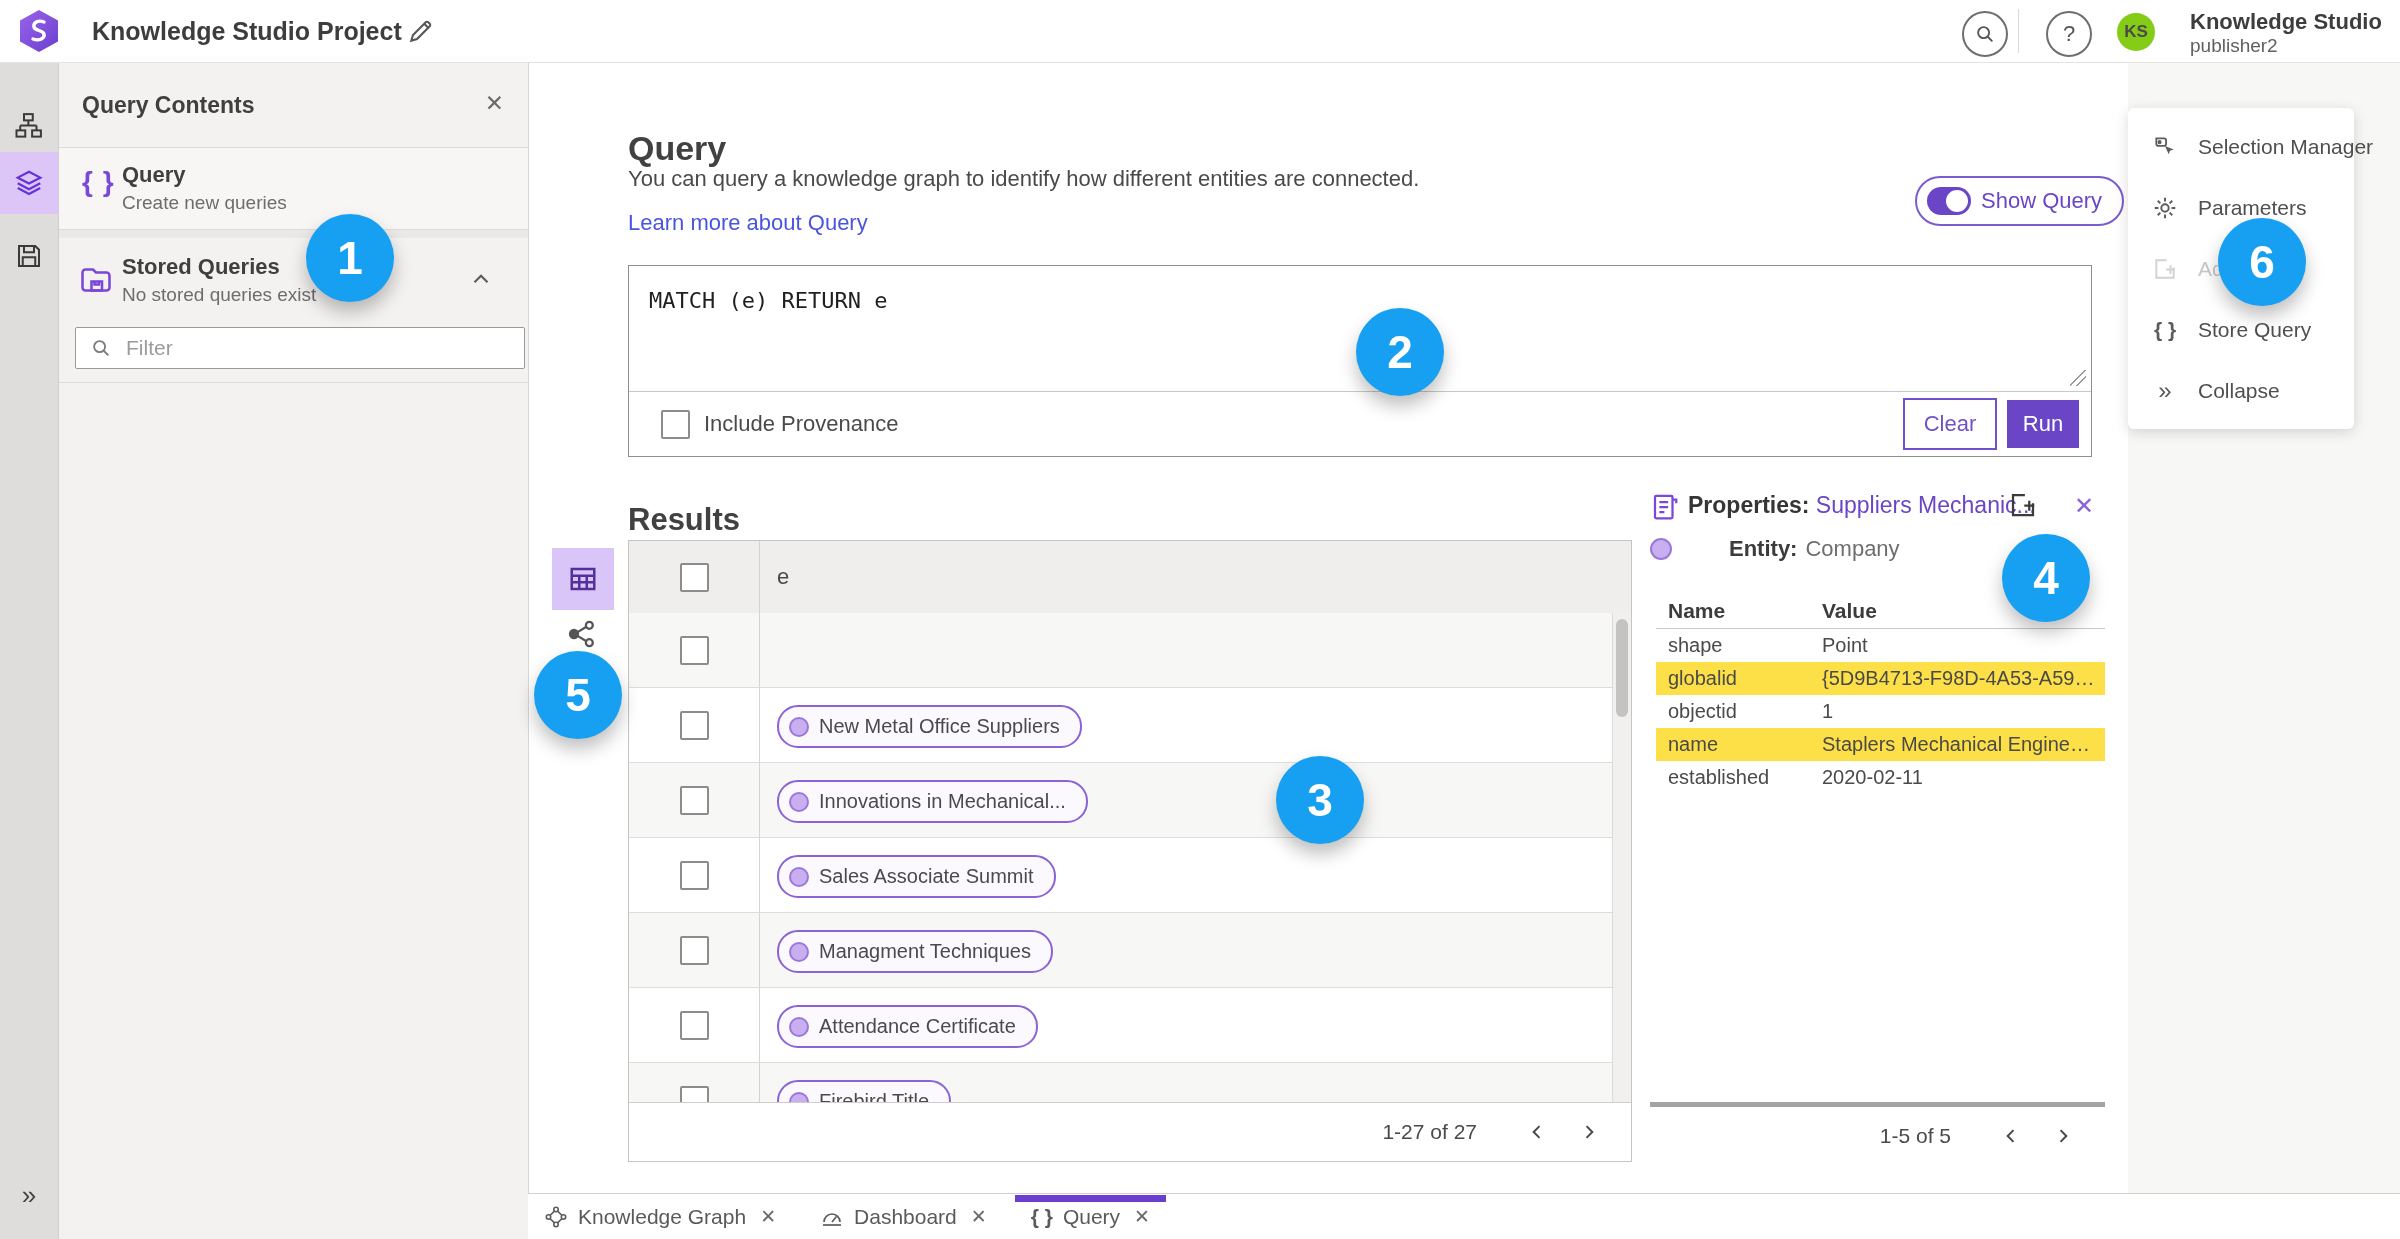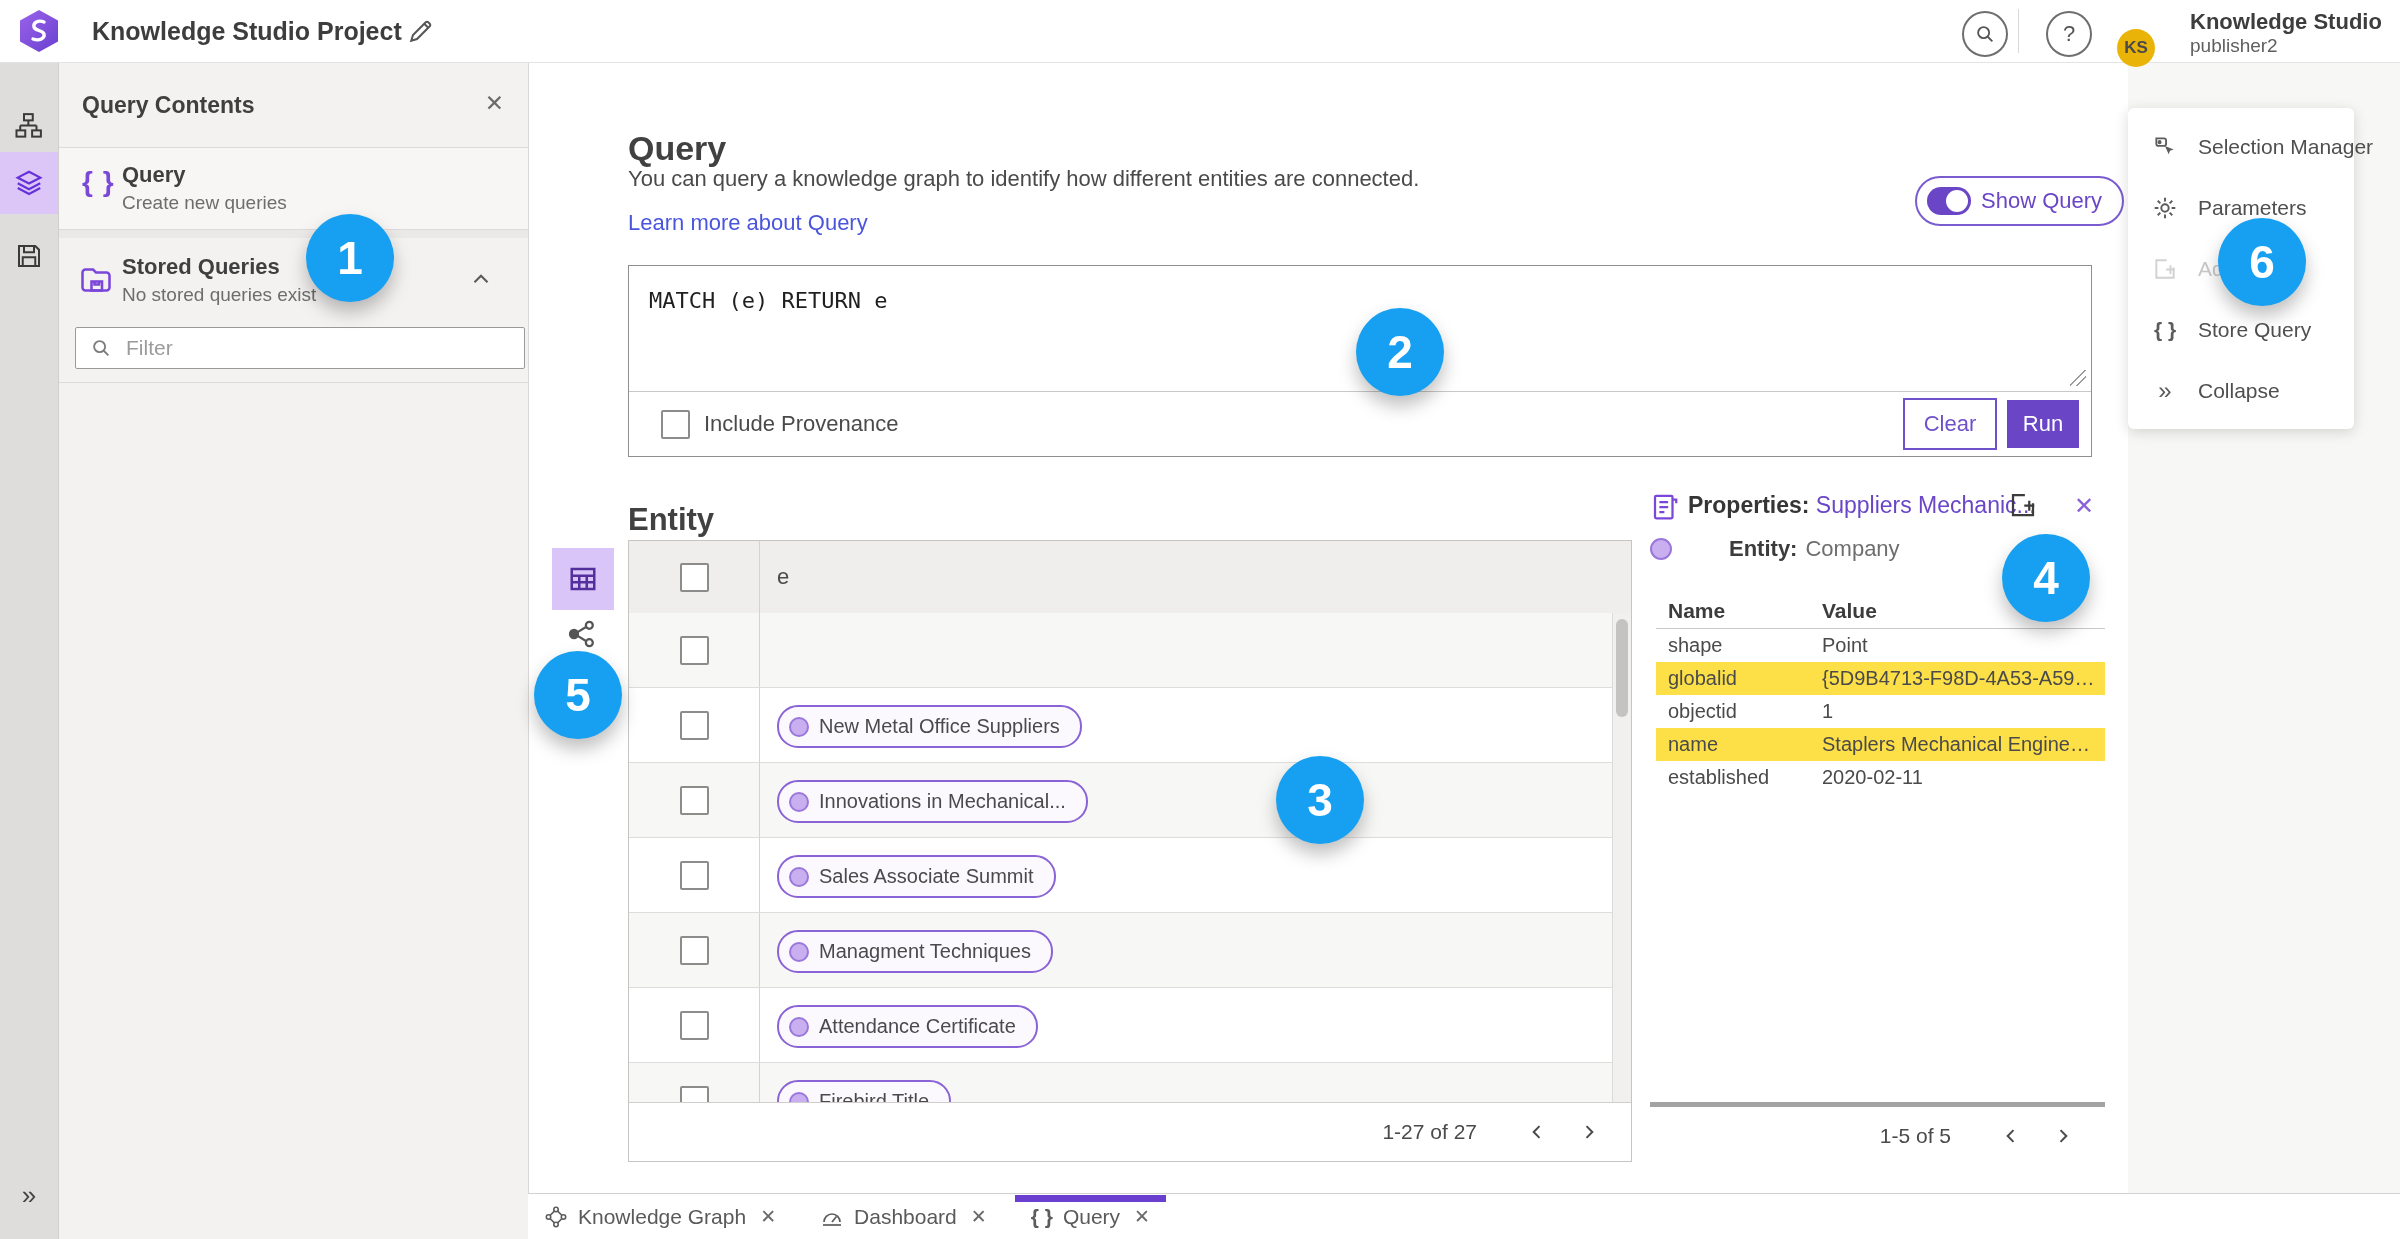--- a/index.html
+++ b/index.html
@@ -11,21 +11,21 @@
   .topbar{position:absolute;left:0;top:0;right:0;height:62px;background:#fff;
           border-bottom:1px solid #e3e3e1;z-index:6;}
   .logo{position:absolute;left:20px;top:10px;width:38px;height:42px;
         clip-path:polygon(50% 0,100% 25%,100% 75%,50% 100%,0 75%,0 25%);
         background:linear-gradient(135deg,#9a63ea,#6a3fd0);display:flex;align-items:center;justify-content:center;}
   .topbar-title{position:absolute;left:92px;top:17px;font-size:25px;font-weight:600;color:#3d3d3d;}
   .pencil-btn{position:absolute;left:405px;top:17px;width:30px;height:30px;}
   .circle-btn{position:absolute;top:11px;width:42px;height:42px;border:2px solid #6e6e6e;border-radius:50%;
               background:#fff;display:flex;align-items:center;justify-content:center;color:#555;}
   .tb-divider{position:absolute;left:2018px;top:9px;width:1px;height:44px;background:#d9d9d7;}
-  .avatar{position:absolute;left:2117px;top:29px;width:38px;height:38px;border-radius:50%;background:#eab308;
+  .avatar{position:absolute;left:2117px;top:13px;width:38px;height:38px;border-radius:50%;background:#84cc16;
           font-size:17px;font-weight:bold;color:#4a4a4a;display:flex;align-items:center;justify-content:center;}
   .user-name{position:absolute;left:2190px;top:9px;font-size:22px;font-weight:bold;color:#3d3d3d;}
   .user-role{position:absolute;left:2190px;top:35px;font-size:19px;color:#5f5f5f;}
 
   
   .rail{position:absolute;left:0;top:62px;bottom:0;width:58px;background:#dedddc;border-right:1px solid #d0cfcd;z-index:5;}
   .rail-item{position:absolute;left:0;width:58px;height:62px;display:flex;align-items:center;justify-content:center;color:#3a3a3a;}
   .rail-item.selected{background:#dcc6f8;color:#6531d9;}
   .rail-expand{position:absolute;left:0;bottom:28px;width:58px;text-align:center;font-size:26px;color:#444;}
 
@@ -273,21 +273,21 @@
       <div class="resize-grip"></div>
       <div class="qfooter">
         <span class="cbx"></span>
         <span class="prov-label">Include Provenance</span>
         <span class="spacer"></span>
         <div class="btn-clear">Clear</div>
         <div class="btn-run">Run</div>
       </div>
     </div>
 
-    <h2 class="results-title">Entity</h2>
+    <h2 class="results-title">Results</h2>
 
     <div class="view-btn">
       <span>
         <svg width="30" height="30" viewBox="0 0 24 24" fill="none" stroke="currentColor" stroke-width="2">
             <rect x="3" y="4" width="18" height="16"></rect>
             <path d="M3 9.3h18M3 14.6h18M9 9.3V20M15 9.3V20"></path>
           </svg>
       </span>
     </div>
     <div class="linkchart-btn">

